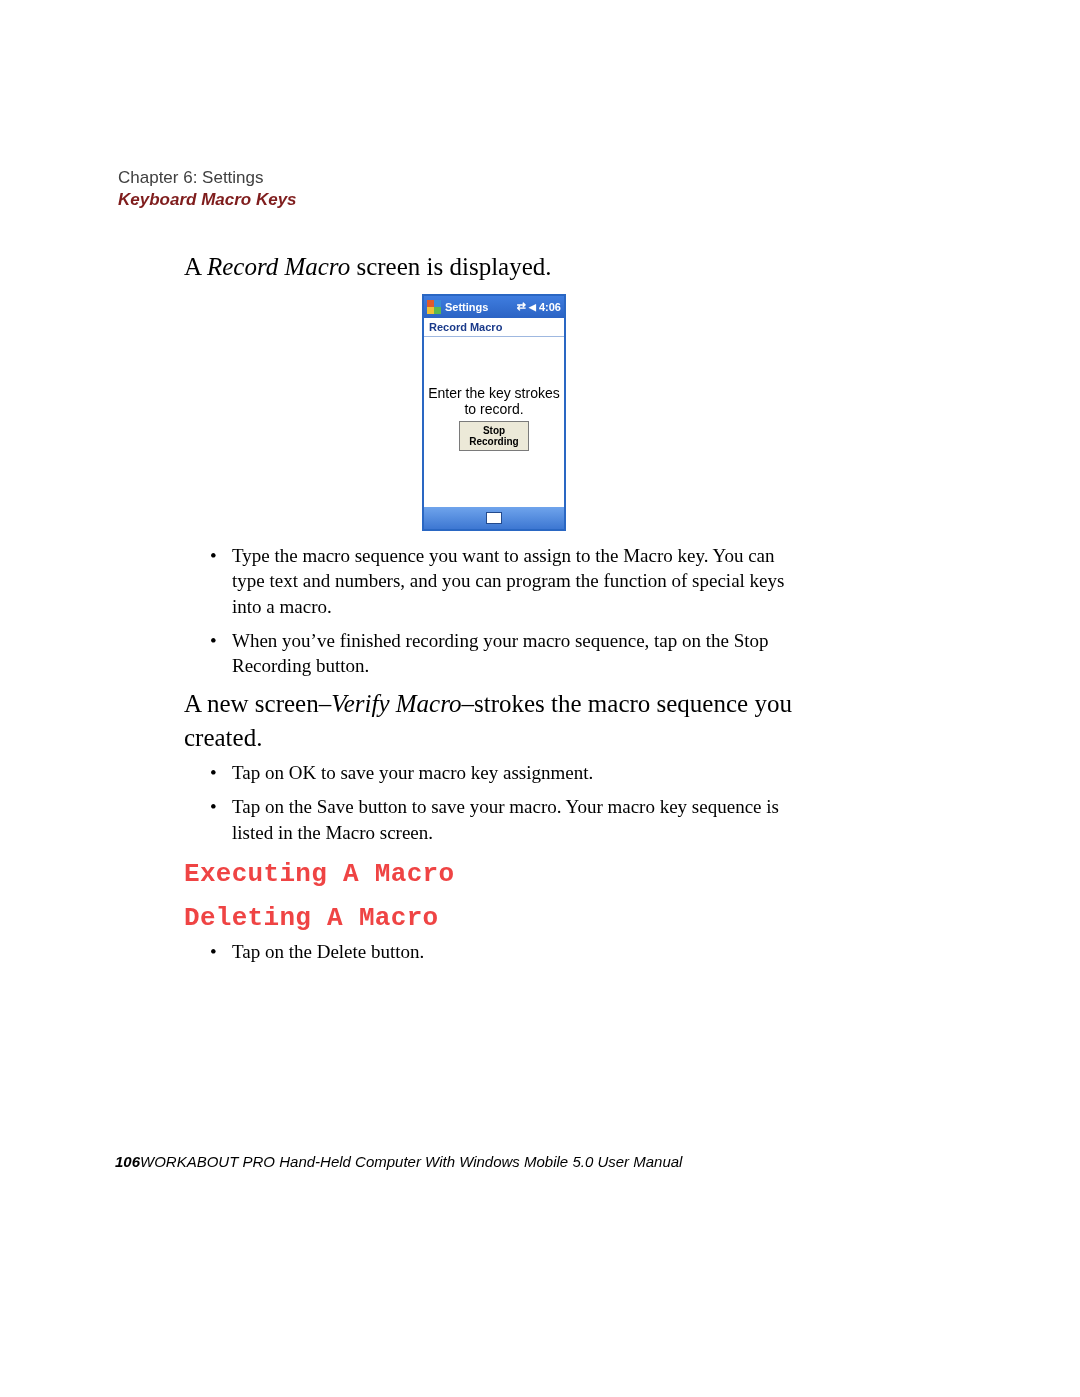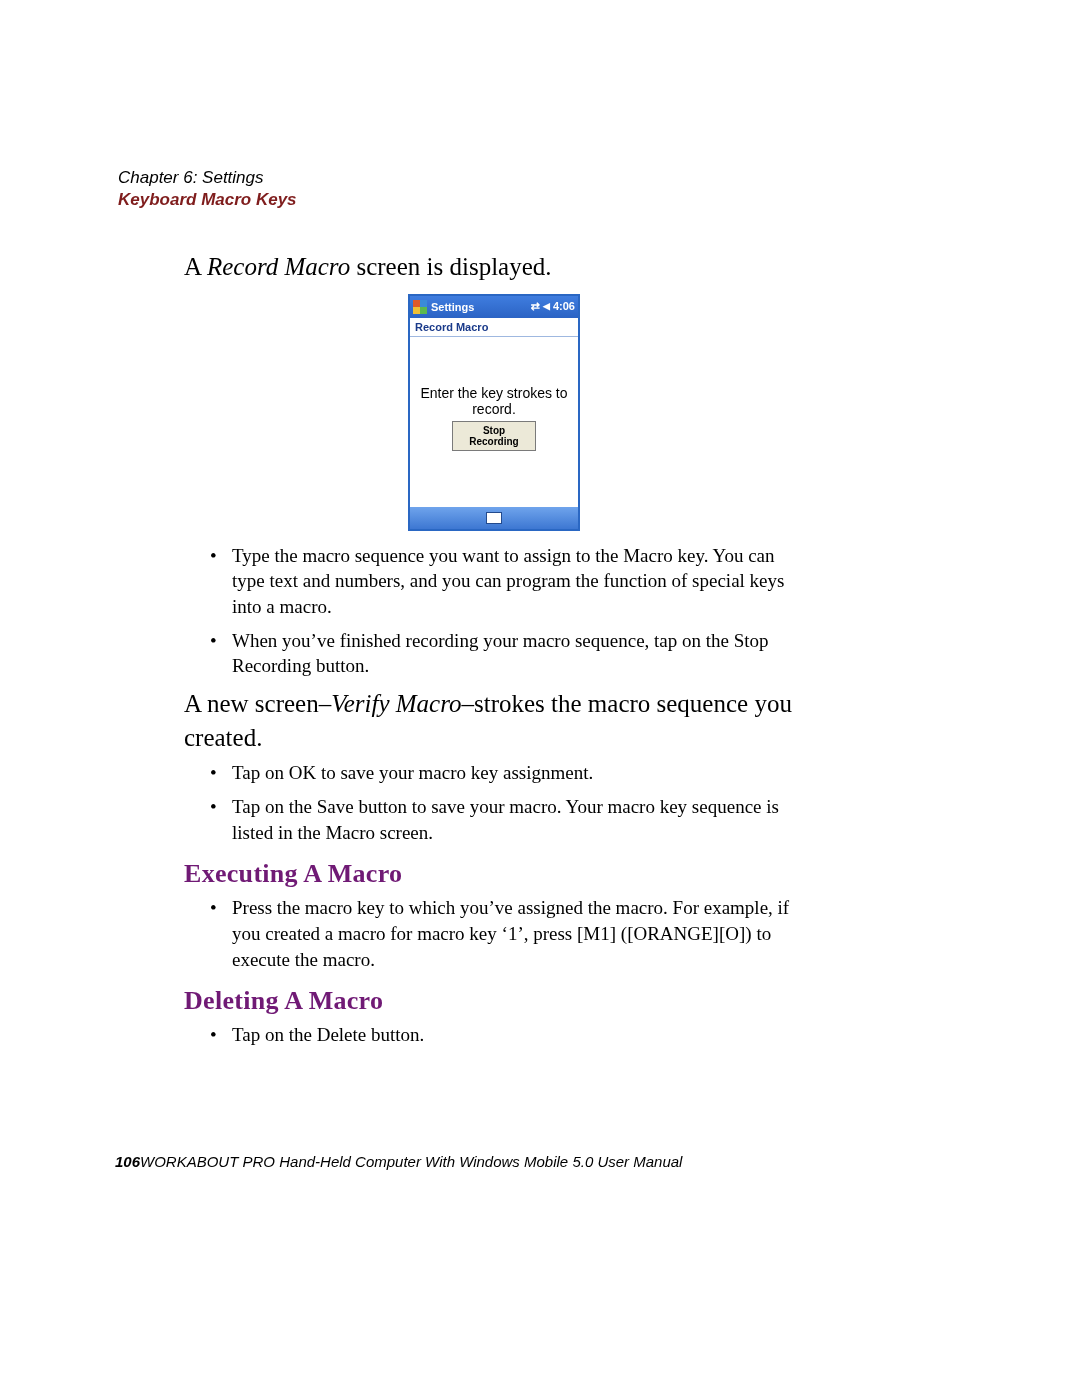--- a/index.html
+++ b/index.html
@@ -11,24 +11,23 @@
     color: #000000;
     position: relative;
   }
   .page {
     position: absolute;
     left: 118px;
     top: 168px;
     width: 840px;
   }
   .header-chapter {
-    font-style: italic;
     font-size: 17px;
     font-family: "Helvetica", Arial, sans-serif;
-    color: #000000;
+    color: #404040;
     margin-bottom: 2px;
   }
   .header-section {
     font-style: italic;
     font-weight: bold;
     font-size: 17px;
     font-family: "Helvetica", Arial, sans-serif;
     color: #7f1d1d;
     margin-bottom: 40px;
   }
@@ -42,21 +41,21 @@
     margin-bottom: 6px;
   }
   .para .italic { font-style: italic; }
   .screenshot-wrap {
     display: flex;
     justify-content: center;
     margin: 10px 0 12px 0;
   }
   
   .wm-device {
-    width: 172px;
+    width: 144px;
     border: 2px solid #2a67c3;
     background: #f97316;
     font-family: Tahoma, Arial, sans-serif;
   }
   .wm-titlebar {
     height: 22px;
     background: linear-gradient(#3f7ddf, #2b63c4);
     display: flex;
     align-items: center;
     padding: 0 3px;
@@ -75,21 +74,21 @@
     content:"";
     position:absolute; left:0; top:0; width:7px; height:7px; background:#e05a2b;
   }
   .wm-flag::after {
     content:"";
     position:absolute; right:0; bottom:0; width:7px; height:7px; background:#5cb94d;
   }
   .wm-flag .b1 { position:absolute; right:0; top:0; width:7px; height:7px; background:#3a8bd8;}
   .wm-flag .b2 { position:absolute; left:0; bottom:0; width:7px; height:7px; background:#f0c036;}
   .wm-title-text { flex: 1; }
-  .wm-status-icons { display: flex; gap: 3px; font-size: 10px; }
+  .wm-status-icons { display: flex; align-items: center; gap: 3px; font-size: 10px; }
   .wm-conn-icon::before { content: "\21C4"; font-size: 11px; }
   .wm-vol-icon::before { content: "\25C0"; font-size: 9px; }
   .wm-vol-icon { position: relative; }
   .wm-time { font-weight: bold; font-size: 11px;}
   .wm-subtitle {
     background: #ffffff;
     color: #1a3a8a;
     font-weight: bold;
     font-size: 11px;
     padding: 3px 5px;
@@ -145,24 +144,24 @@
     margin-bottom: 8px;
   }
   ul.bullets > li::before {
     content: "•";
     position: absolute;
     left: 26px;
     top: 0;
     font-size: 19px;
   }
   .subhead {
-    font-family: Liberation Serif, serif;
+    font-family: Liberation Mono, monospace;
     font-stretch: condensed;
     font-size: 26px;
-    color: #701a75;
+    color: #ef4444;
     margin: 14px 0 6px 0;
     letter-spacing: 0.3px;
   }
   .footer {
     position: absolute;
     left: 115px;
     top: 1153px;
     width: 840px;
     display: flex;
     font-family: "Helvetica", Arial, sans-serif;
@@ -226,25 +225,20 @@
     <ul class="bullets">
       <li>
         <span>Tap on </span><span class="bold">OK</span><span> to save your macro key assignment.</span>
       </li>
       <li>
         <span>Tap on the </span><span class="bold">Save</span><span> button to save your macro. Your macro key sequence is listed in the </span><span class="italic">Macro</span><span> screen.</span>
       </li>
     </ul>
 
     <h3 class="subhead">Executing A Macro</h3>
-    <ul class="bullets">
-      <li>
-        <span>Press the macro key to which you’ve assigned the macro. For example, if you created a macro for macro key ‘1’, press [M1] ([ORANGE][O]) to execute the macro.</span>
-      </li>
-    </ul>
 
     <h3 class="subhead">Deleting A Macro</h3>
     <ul class="bullets">
       <li>
         <span>Tap on the </span><span class="bold">Delete</span><span> button.</span>
       </li>
     </ul>
 
   </div>
 </div>

